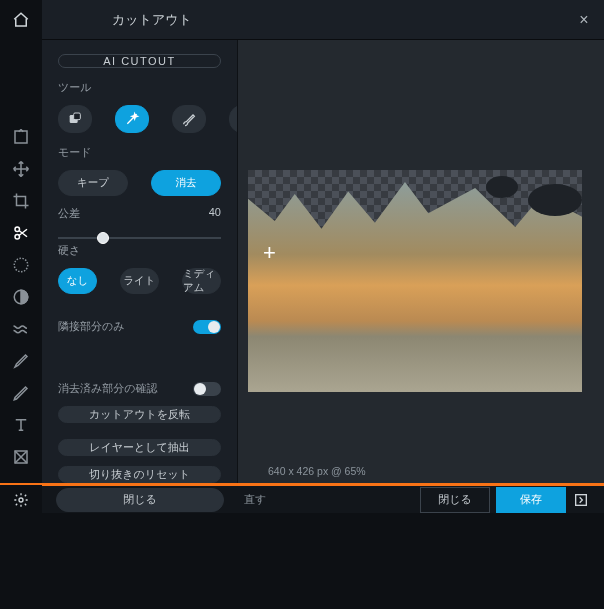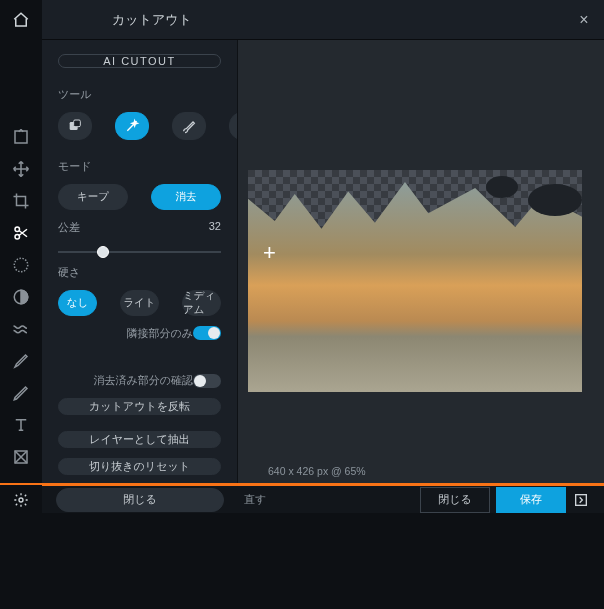--- a/index.html
+++ b/index.html
@@ -15,27 +15,27 @@
 .toolcol .ti.active{color:#fff}
 .toolcol .ti.active svg{stroke:#fff}
 .panel{width:196px;background:#1a1f26;padding:14px 16px 8px 16px;display:flex;flex-direction:column;gap:10px;border-right:1px solid #0a0c0f;position:relative}
 .panel::after{content:"";position:absolute;right:-1px;top:0;bottom:0;width:1px;background:#0e1115}
 .btn{height:28px;border:1px solid #3b434c;background:transparent;color:#c8ced3;display:flex;align-items:center;justify-content:center;font-size:11px;cursor:pointer;border-radius:13px}
 .btn.primary{background:#0ea2df;border-color:#0ea2df;color:#fff}
 .btn.mini{flex:1;height:26px;font-size:10.5px}
 .btn.solid{background:#2a3139;border-color:#2a3139}
 .btn.icon{width:34px;height:28px;flex:0 0 34px}
 .row{display:flex;gap:23px}
-.lbl{font-size:11px;color:#949ca4;margin-top:9px}
+.lbl{font-size:11px;color:#949ca4;margin-top:2px}
 .valrow{display:flex;justify-content:space-between;align-items:flex-start}
 .val{font-size:11px;color:#c1c8ce}
 .slider{position:relative;height:14px}
 .track{position:absolute;left:0;right:0;top:6px;height:2px;background:#3a424b}
 .thumb{position:absolute;top:1px;width:12px;height:12px;border-radius:50%;background:#dfe4e8;border:1px solid #fff}
-.togglerow{display:flex;justify-content:flex-end;align-items:center;margin-top:0}
+.togglerow{display:flex;justify-content:space-between;align-items:center;margin-top:15px}
 .toggle{width:28px;height:14px;border-radius:8px;position:relative;cursor:pointer}
 .toggle.on{background:#0ea2df}
 .toggle.off{background:#3a424b}
 .knob{position:absolute;top:1px;width:12px;height:12px;border-radius:50%;background:#e7ebee}
 .toggle.on .knob{right:1px}
 .toggle.off .knob{left:1px}
 .divider{height:1px;background:#2a3139;margin:6px -2px}
 .canvas{flex:1;background:#24292f;position:relative;overflow:hidden}
 .img{position:absolute;left:10px;top:130px;width:334px;height:222px;background:linear-gradient(180deg,#8aa0a4 0%,#a28b5f 38%,#d9a058 52%,#ba8a52 68%,#8c8772 75%,#aaa591 100%);border:0}
 .checker{position:absolute;left:10px;top:130px;width:334px;height:60px;background:repeating-conic-gradient(#4b5058 0 25%,#373b41 0 50%) 0 0/14px 14px;clip-path:polygon(0 0,100% 0,100% 78%,88% 42%,80% 95%,68% 30%,54% 72%,47% 20%,38% 88%,30% 36%,22% 98%,14% 40%,8% 85%,0 48%)}
@@ -168,21 +168,21 @@
       </div>
 
       <div class="lbl">モード</div>
       <div class="row">
         <div class="btn solid mini">キープ</div>
         <div class="btn primary mini">消去</div>
       </div>
 
       <div class="valrow">
         <div class="lbl" style="margin:0">公差</div>
-        <div class="val">32</div>
+        <div class="val">40</div>
       </div>
       <div class="slider">
         <div class="track"></div>
           <div class="thumb" style="left:24%"></div>
       </div>
 
       <div class="lbl">硬さ</div>
       <div class="row">
         <div class="btn primary mini">なし</div>
         <div class="btn solid mini">ライト</div>

